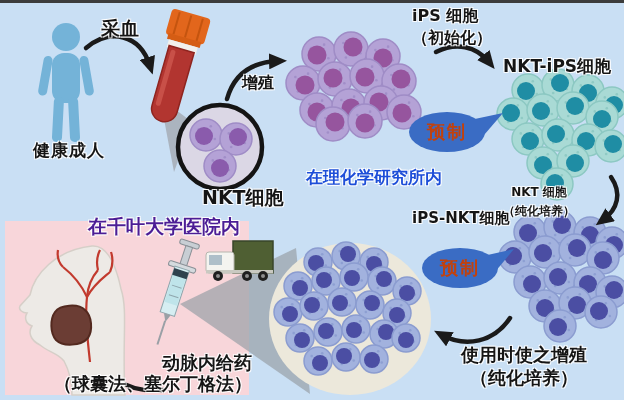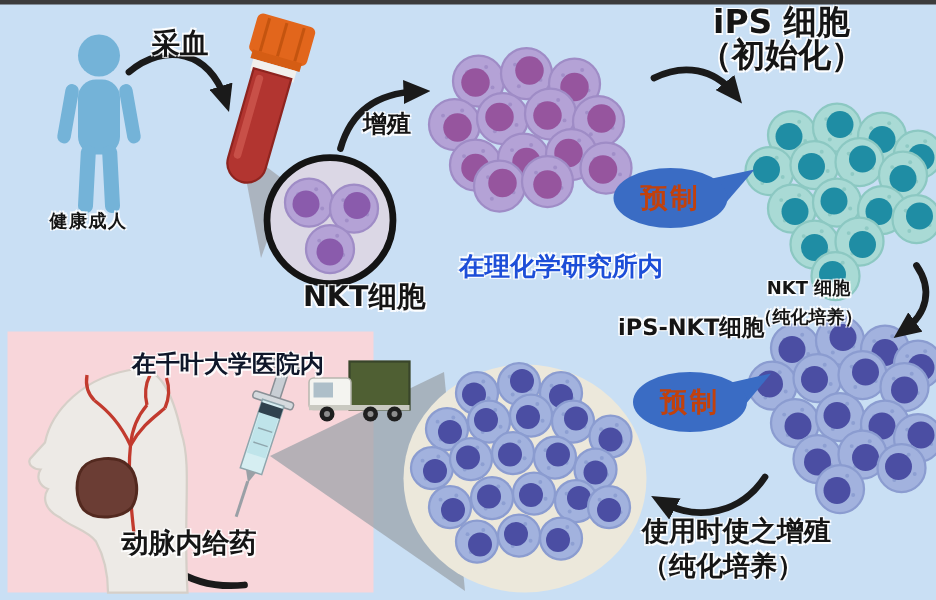--- a/index.html
+++ b/index.html
@@ -14,33 +14,33 @@
   .lb{
     position:absolute;font-weight:bold;color:#151515;white-space:nowrap;
     text-shadow:-1px -1px 0 rgba(255,255,255,.85),1px -1px 0 rgba(255,255,255,.85),
                 -1px 1px 0 rgba(255,255,255,.85),1px 1px 0 rgba(255,255,255,.85);
   }
   .bubble-text{
     position:absolute;font-weight:bold;color:#c2410c;letter-spacing:2px;
     transform:translate(-50%,-50%);text-shadow:none;white-space:nowrap;
   }
   #lb-caixue{left:101px;top:16px;font-size:19px}
-  #lb-adult{left:33px;top:139px;font-size:12px;letter-spacing:1px}
+  #lb-adult{left:33px;top:139px;font-size:17px;letter-spacing:1px}
   #lb-nkt{left:202px;top:185px;font-size:19px}
   #lb-zengzhi{left:242px;top:73px;font-size:16px}
-  #blk-ips{left:456px;top:5px;width:130px;text-align:center;font-size:22px;line-height:22px}
+  #blk-ips{left:412px;top:5px;width:130px;text-align:left;font-size:16px;line-height:22px}
   #lb-nktips{left:503px;top:55px;font-size:17px}
   #bubble1-t{left:447px;top:132px;font-size:18px}
   #bubble2-t{left:460px;top:268px;font-size:18px}
   #lb-riken{left:306px;top:166px;font-size:17px;color:#1d4ed8}
   #blk-nkt2{left:480px;top:183px;width:118px;text-align:center;font-size:12px;line-height:19px}
   #lb-ipsnkt{left:412px;top:209px;font-size:15px}
-  #blk-expand{left:428px;top:343px;width:192px;font-size:18px;line-height:23px}
-  #lb-hospital{left:88px;top:233px;font-size:16px;color:#0f172a}
-  #blk-admin{left:0px;top:352px;width:252px;text-align:center;font-size:18px;line-height:21px}
+  #blk-expand{left:428px;top:343px;width:192px;text-align:center;font-size:18px;line-height:23px}
+  #lb-hospital{left:88px;top:214px;font-size:19px;color:#4c1d95}
+  #blk-admin{left:0px;top:352px;width:252px;text-align:right;font-size:18px;line-height:21px}
 </style>
 </head>
 <body>
 
 <div id="stage">
   <div id="topline"></div>
   <div id="hospital-panel"></div>
 
   <svg id="art" width="624" height="400" viewBox="0 0 624 400">
     <defs>
@@ -699,34 +699,36 @@
   <div class="lb" id="lb-caixue">采血</div>
   <div class="lb" id="lb-adult">健康成人</div>
   <div class="lb" id="lb-nkt">NKT细胞</div>
   <div class="lb" id="lb-zengzhi">增殖</div>
 
   <div class="lb" id="blk-ips">
     <div>iPS 细胞</div>
     <div>（初始化）</div>
   </div>
 
+  <div class="lb" id="lb-nktips">NKT-iPS细胞</div>
   <div class="bubble-text" id="bubble1-t">预制</div>
   <div class="lb" id="lb-riken">在理化学研究所内</div>
 
   <div class="lb" id="blk-nkt2">
     <div>NKT 细胞</div>
     <div>（纯化培养）</div>
   </div>
 
   <div class="lb" id="lb-ipsnkt">iPS-NKT细胞</div>
   <div class="bubble-text" id="bubble2-t">预制</div>
 
   <div class="lb" id="blk-expand">
     <div>使用时使之增殖</div>
     <div>（纯化培养）</div>
   </div>
 
   <div class="lb" id="lb-hospital">在千叶大学医院内</div>
 
   <div class="lb" id="blk-admin">
     <div>动脉内给药</div>
+    <div>（球囊法、塞尔丁格法）</div>
   </div>
 </div>
 
 </body></html>

